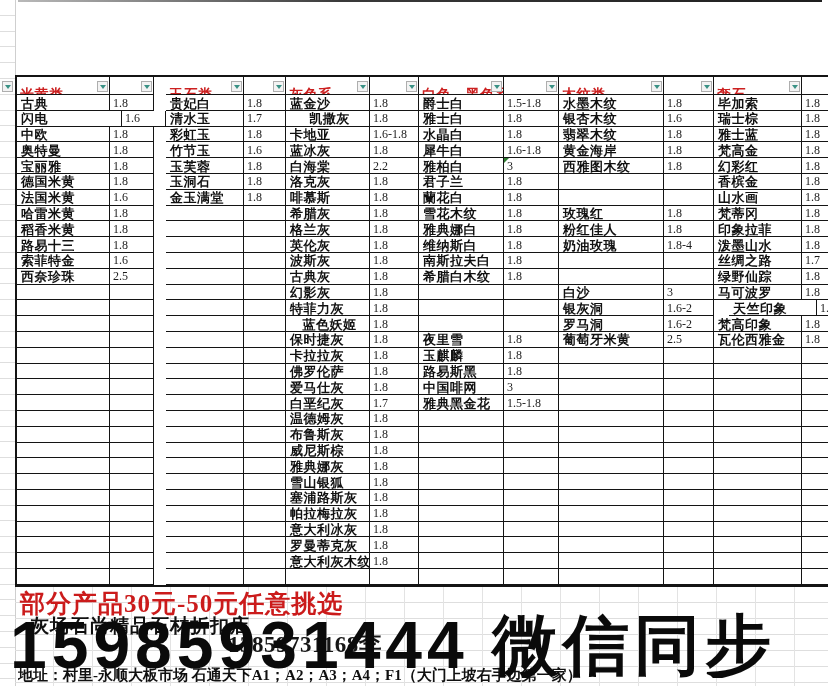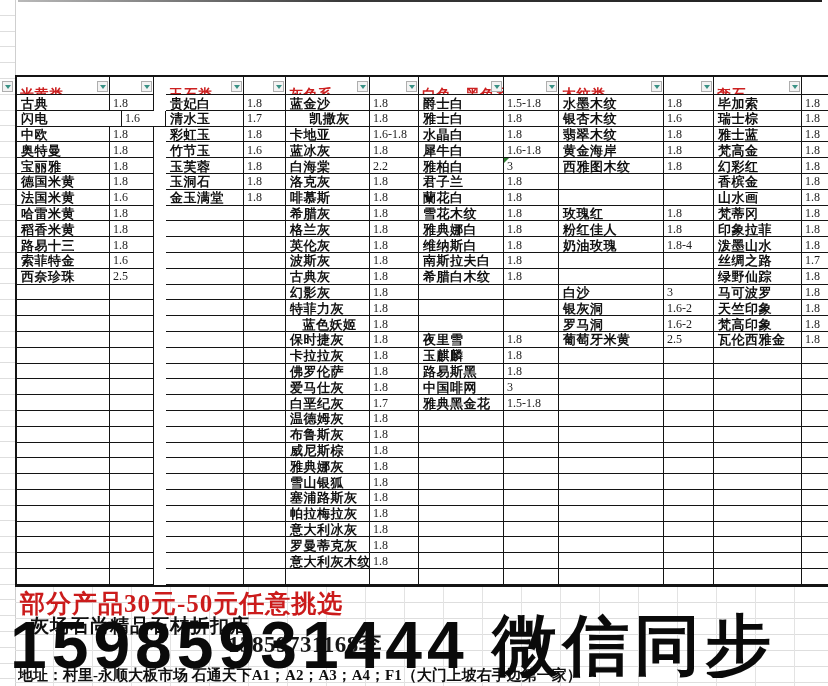--- a/index.html
+++ b/index.html
@@ -1498,21 +1498,21 @@
         </div>
         <div class="trow">
           <div class="cell namec" style="width: 88px;">
             <span class="ctext">马可波罗</span>
           </div>
           <div class="cell pricec" style="width: 40px;">
             <span class="ctext">1.8</span>
           </div>
         </div>
         <div class="trow">
-          <div class="cell namec" style="width: 88px;">
+          <div class="cell namec" style="width: 88px; margin-left: 15px;">
             <span class="ctext">天竺印象</span>
           </div>
           <div class="cell pricec" style="width: 40px;">
             <span class="ctext">1.8</span>
           </div>
         </div>
         <div class="trow">
           <div class="cell namec" style="width: 88px;">
             <span class="ctext">梵高印象</span>
           </div>

